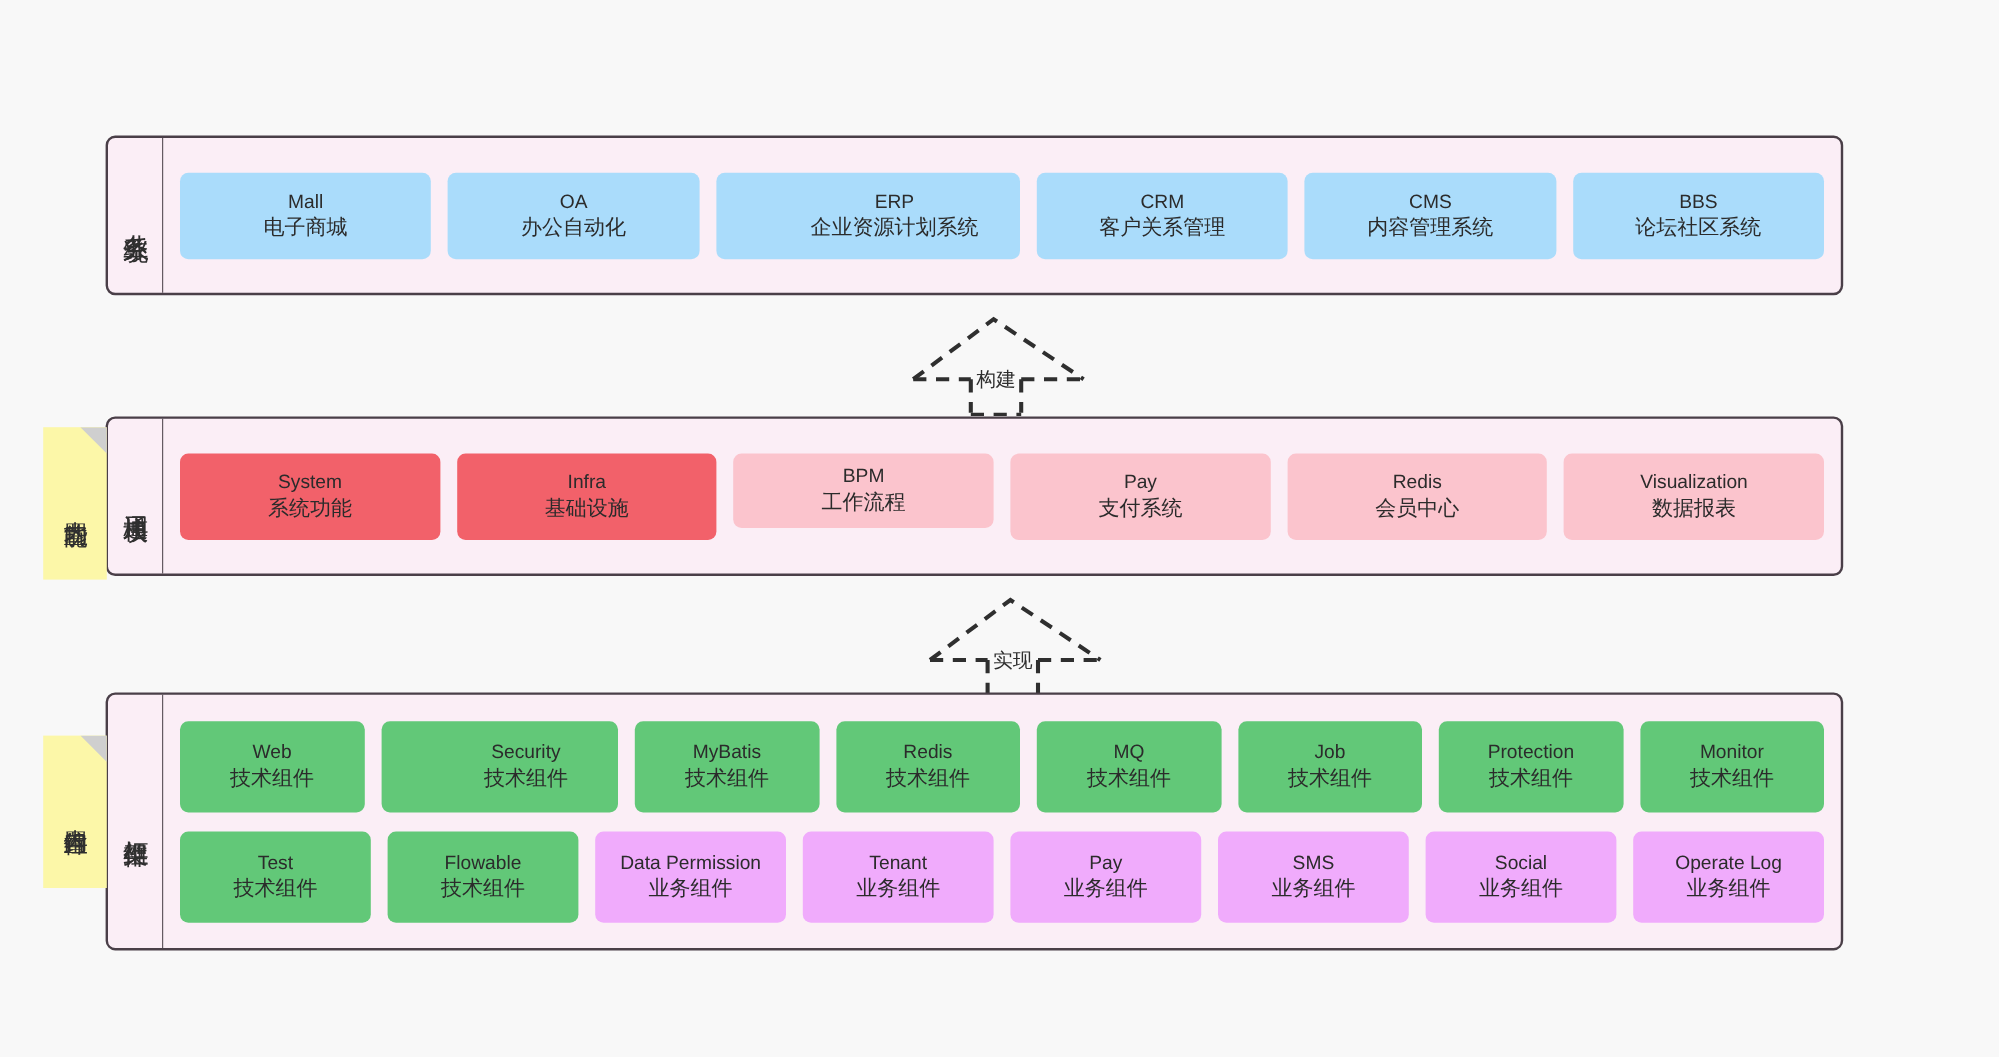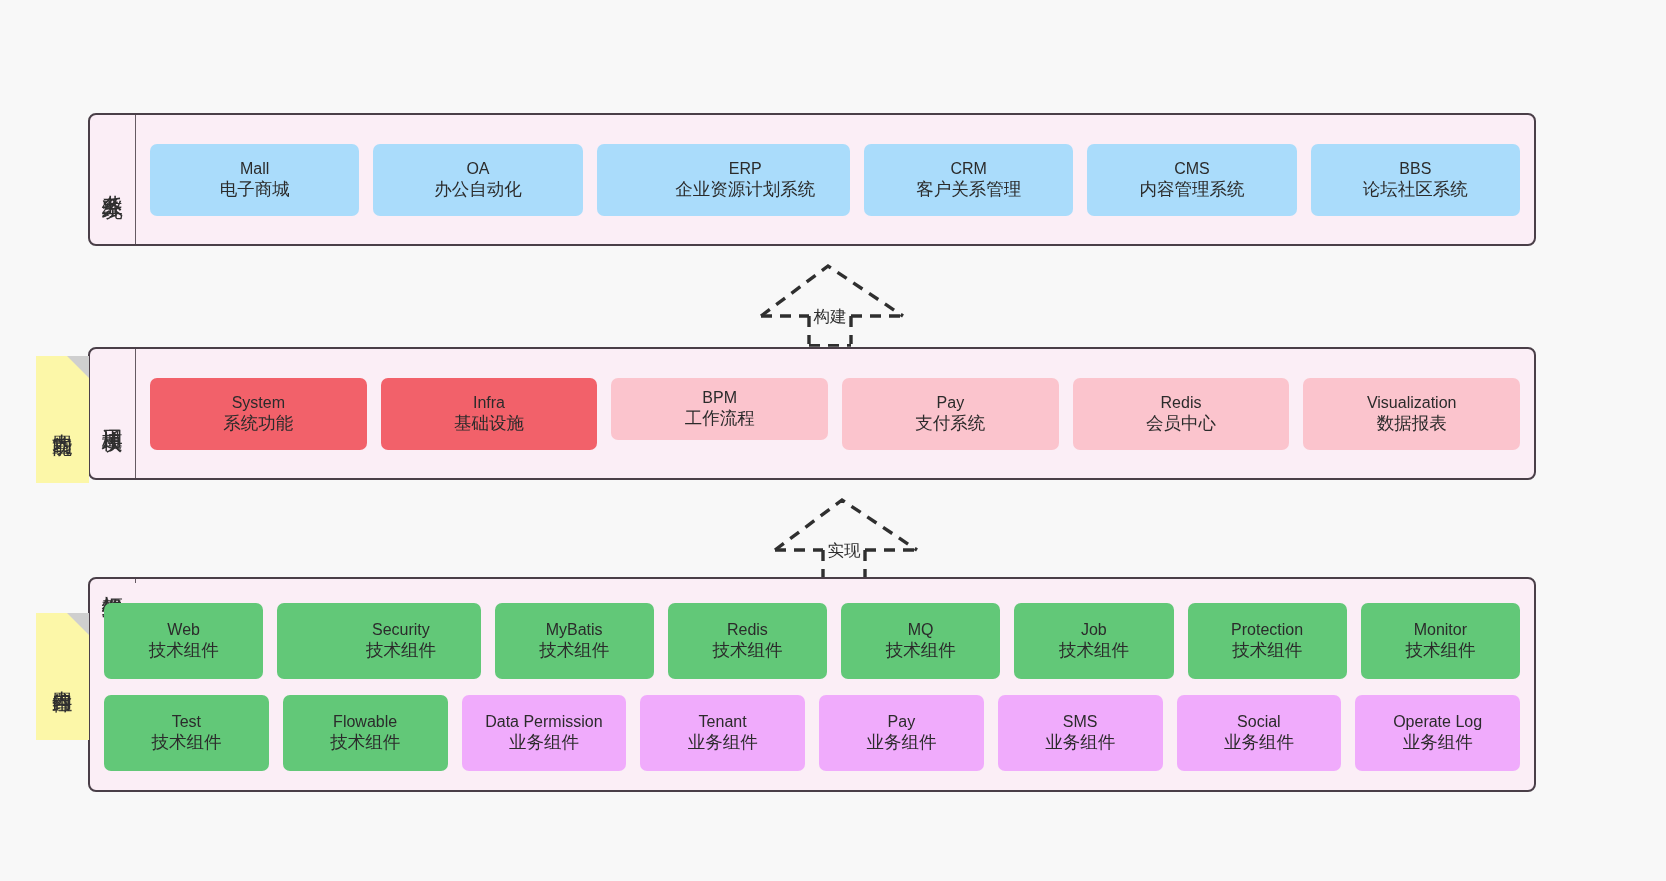--- a/index.html
+++ b/index.html
@@ -257,21 +257,21 @@
     <span class="arrow-label" style="top:46px; left:73px;">实现</span>
   </div>
   <div class="arrow" style="left:771px; top:578px; width:150px; height:12px;">
     <svg width="150" height="12" viewBox="0 0 150 12" aria-hidden="true">
       <g fill="none" stroke="#2f2f2f" stroke-width="3.4" stroke-dasharray="11,8">
         <polyline points="52,1 94,1"></polyline>
       </g>
     </svg>
   </div>
 
-  <div class="band" style="left:88px; top:577px; width:1448px; height:215px;flex-direction:column;">
+  <div class="band" style="left:88px; top:577px; width:1448px; height:215px;">
     <div class="band-title">框架组件</div>
     <div class="band-body">
 
       <div class="row">
         <div class="node n-green" style="height:76px;">
           <span class="en">Web</span>
           <span class="cn">技术组件</span>
         </div>
         <div class="node n-green" style="height:76px;padding-left:48px;">
           <span class="en">Security</span>

